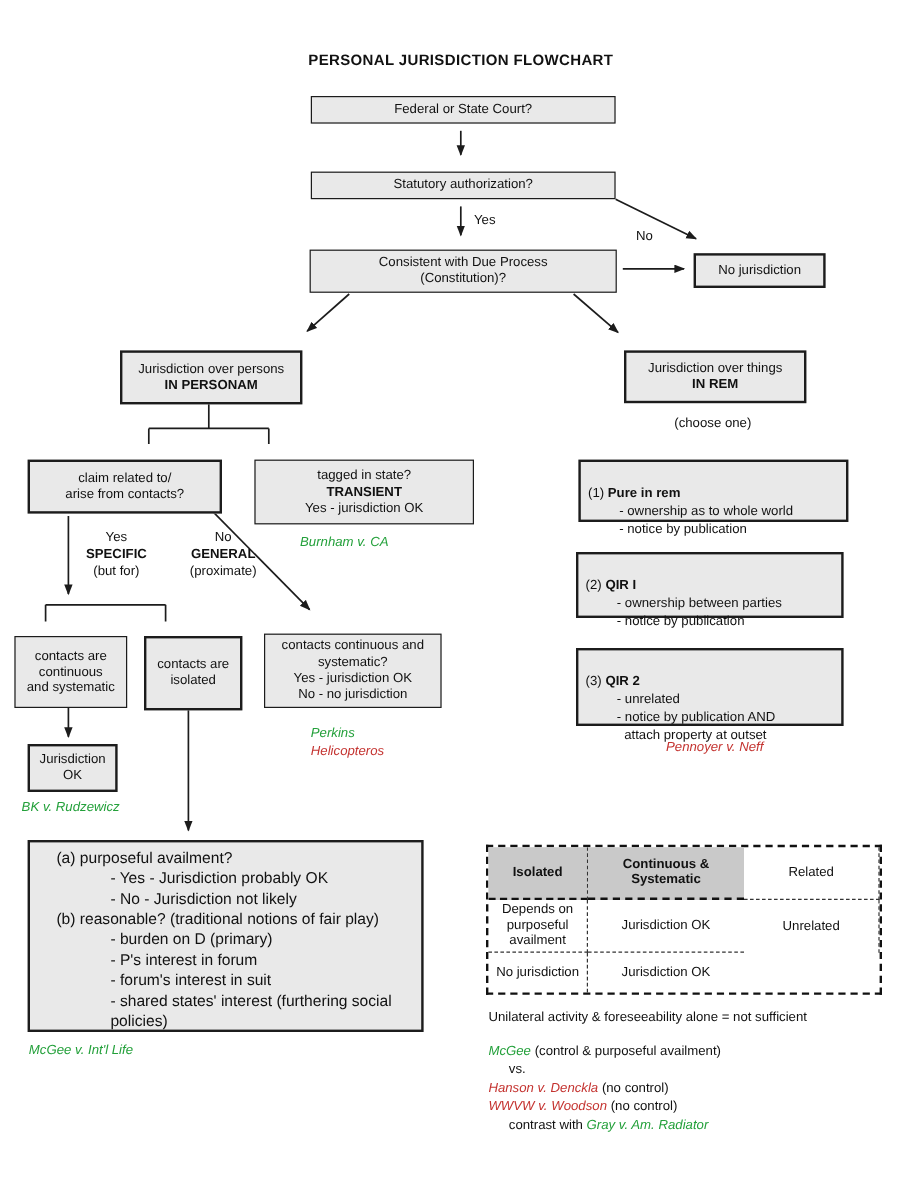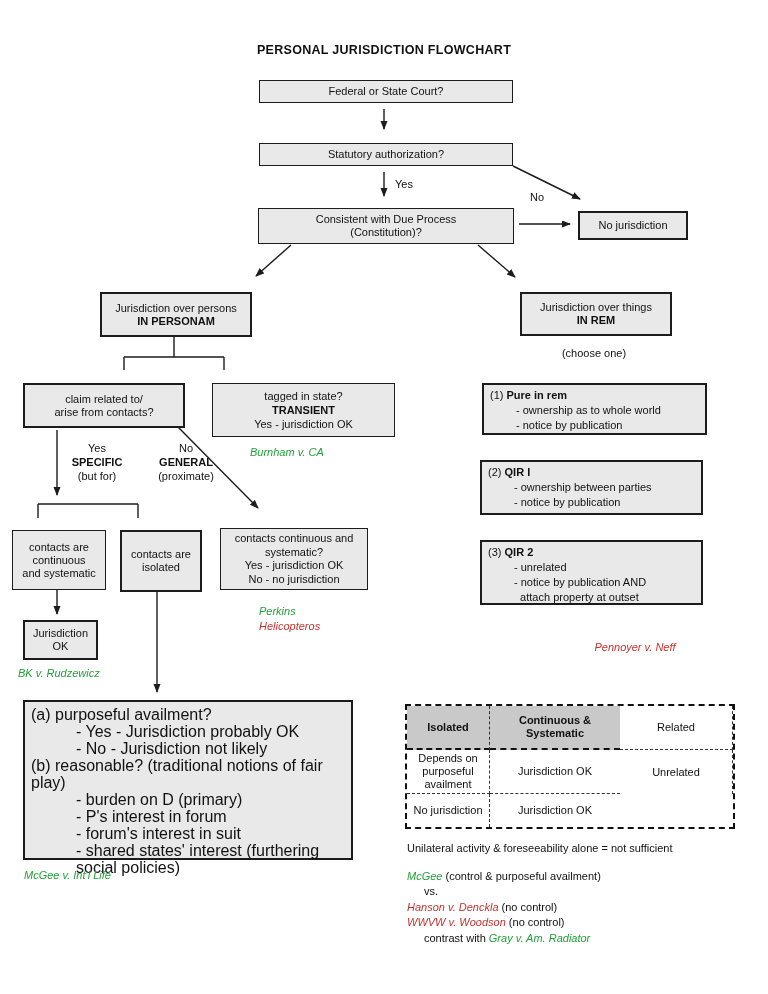--- a/index.html
+++ b/index.html
@@ -13,24 +13,24 @@
   .b2{border-width:2px;}
   .pre{white-space:pre-line;}
   .hard{white-space:pre;}
   .bold{font-weight:bold;}
   .lbl{position:absolute;z-index:2;font-size:11px;line-height:14px;}
   .stack{text-align:center;}
   .case{font-style:italic;font-size:11px;}
   .green{color:#23a03a;}
   .red{color:#c43330;}
   .rembox{position:absolute;z-index:2;background:#e9e9e9;border:2px solid #1c1c1c;
-          font-size:11px;line-height:15px;padding:3px 6px;box-sizing:border-box;}
+          font-size:11px;line-height:15px;padding:19px 6px;box-sizing:border-box;}
   .remdetails{padding-left:26px;}
   .mainbox{position:absolute;z-index:2;background:#e9e9e9;border:2px solid #1c1c1c;
-           font-size:16px;line-height:17px;padding:4px 6px;box-sizing:border-box;}
+           font-size:13px;line-height:17px;padding:4px 22px;box-sizing:border-box;}
   .ind1{padding-left:45px;}
   .tbl{position:absolute;z-index:2;display:grid;grid-template-columns:83px 130px 113px;
        grid-template-rows:44px 44px 33px;border:2px dashed #111;background:#fff;}
   .tc{border-right:1px dashed #333;border-bottom:1px dashed #333;
       display:flex;align-items:center;justify-content:center;text-align:center;
       font-size:11px;line-height:13px;}
   .tc.lastcol{border-right:none;}
   .tc.lastrow{border-bottom:none;}
   .th{background:#c9c9c9;font-weight:bold;border-bottom:2px dashed #111;}
   .notes{position:absolute;z-index:2;font-size:11px;line-height:15.4px;}
@@ -194,21 +194,21 @@
   <div class="rembox" style="left:480px;top:540px;width:223px;height:65px">
     <div>
       <span>(3)</span>
       <span class="bold">QIR 2</span>
     </div>
     <div class="hard remdetails">- unrelated
 - notice by publication AND
   attach property at outset</div>
   </div>
 
-  <div class="lbl case red abs" style="left:555px;top:640px;width:160px;text-align:center">Pennoyer v. Neff</div>
+  <div class="lbl case red abs" style="left:555px;top:616px;width:160px;text-align:left">Pennoyer v. Neff</div>
 
   <div class="tbl" style="left:405px;top:704px">
     <div class="tc th pre">Isolated</div>
     <div class="tc th pre lastcol">Continuous &amp;
 Systematic</div>
     <div class="tc">Related</div>
     <div class="tc pre">Depends on
 purposeful availment</div>
     <div class="tc lastcol">Jurisdiction OK</div>
     <div class="tc lastrow">Unrelated</div>

